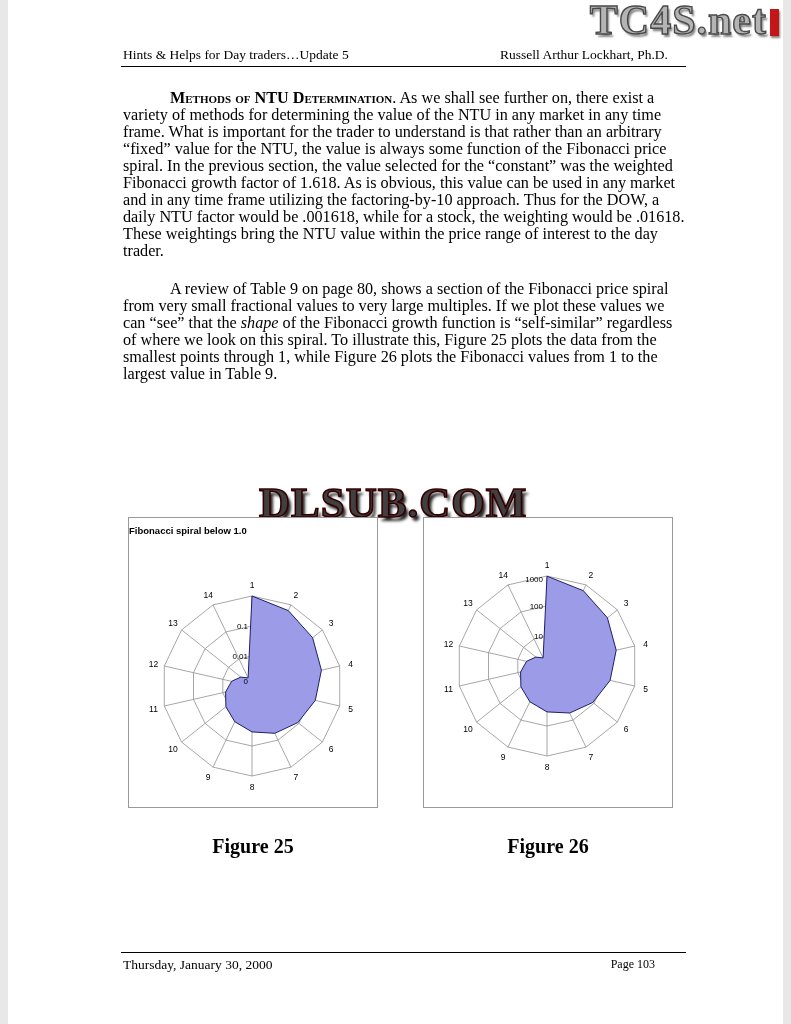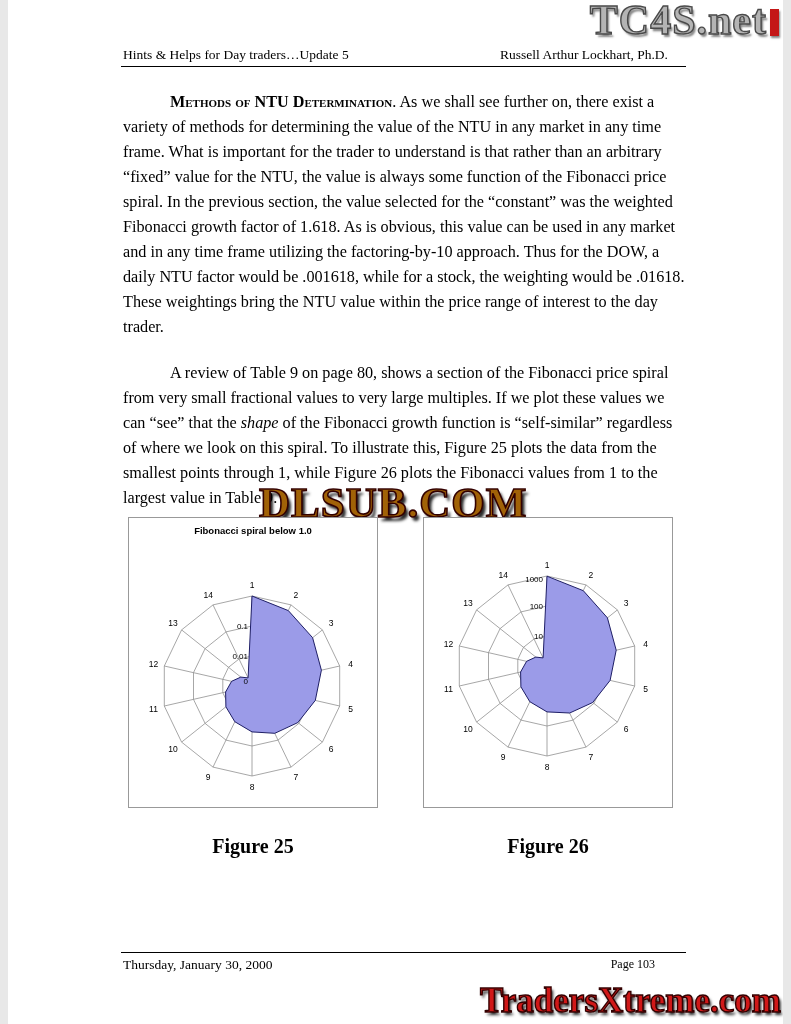--- a/index.html
+++ b/index.html
@@ -17,52 +17,52 @@
     letter-spacing:1px;
   }
   .red-tab{
     display:inline-block; width:9px; height:27px; margin-left:3px;
     background:#c41616; box-shadow:1px 2px 2px rgba(0,0,0,.5);
     vertical-align:-2px;
   }
   .wm-center{
     position:absolute; top:478px; left:251px; white-space:nowrap;
     font-family:"Liberation Serif", serif; font-weight:bold; font-size:43px;
-    color:#a16207; -webkit-text-stroke:1.6px #320000;
+    color:#404040; -webkit-text-stroke:1.6px #320000;
     text-shadow:3px 4px 3px rgba(0,0,0,.85);
     letter-spacing:1px;
   }
   .wm-bottom{
     position:absolute; top:981px; right:2px; white-space:nowrap;
     font-family:"Liberation Serif", serif; font-weight:bold; font-size:35px;
     color:#d01818; -webkit-text-stroke:1.4px #320000;
     text-shadow:2px 3px 3px rgba(0,0,0,.85);
   }
   
   .hdr-left{position:absolute; left:115px; top:47px; font-size:13.5px;}
   .hdr-right{position:absolute; right:115px; top:47px; font-size:13.5px;}
   .hdr-rule{position:absolute; left:113px; top:66px; width:565px; height:1px; background:#000;}
   .ftr-rule{position:absolute; left:113px; top:952px; width:565px; height:1px; background:#000;}
   .ftr-date{position:absolute; left:115px; top:957px; font-size:13.5px;}
   .ftr-page{position:absolute; right:128px; top:957px; font-size:12px;}
   
   .body-text{
     position:absolute; left:115px; top:90px; width:563px;
-    font-size:16.2px; line-height:25px; text-align:left;
+    font-size:16.2px; line-height:17px; text-align:left;
   }
   .body-text p{margin:0 0 21px 0; text-indent:47px;}
   .lead{font-weight:bold; font-variant:small-caps;}
   
   .figures-row{position:absolute; left:120px; top:517px; display:flex; gap:45px;}
   .fig{
     margin:0; box-sizing:border-box; width:250px; height:291px;
     border:1px solid #999; background:#fff;
   }
   .fig-title{
-    text-align:center; padding-top:7px; height:13px;
+    text-align:left; padding-top:7px; height:13px;
     font-family:"Liberation Sans", sans-serif; font-weight:bold; font-size:9.5px;
   }
   .fig svg{display:block; margin:0 auto;}
   .caption{
     position:absolute; top:835px; width:250px; text-align:center;
     font-weight:bold; font-size:20px;
   }
   .caption-1{left:120px;}
   .caption-2{left:415px;}
 </style>
@@ -167,15 +167,14 @@
         </svg>
     </figure>
   </div>
   <div class="caption caption-1">Figure 25</div>
   <div class="caption caption-2">Figure 26</div>
 
   <div class="ftr-rule"></div>
   <div class="ftr-date">Thursday, January 30, 2000</div>
   <div class="ftr-page">Page 103</div>
 
-  <div class="wm-bottom">TradersXtreme.com</div>
 
 </div>
 
 </body></html>

